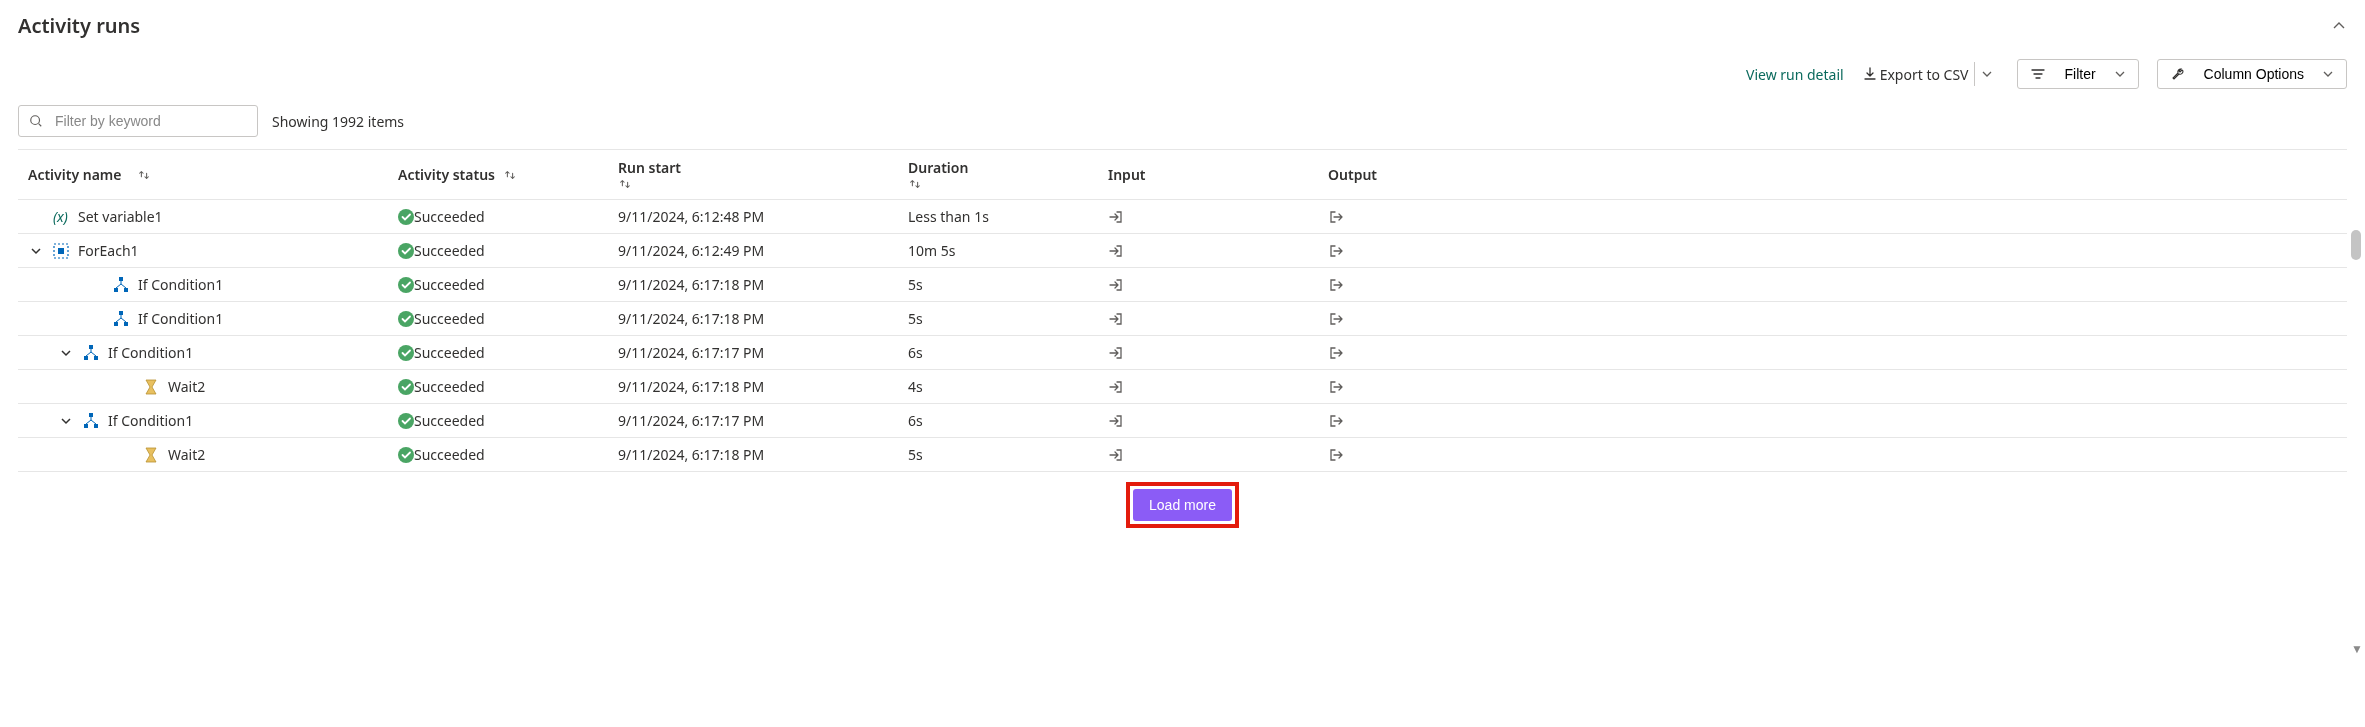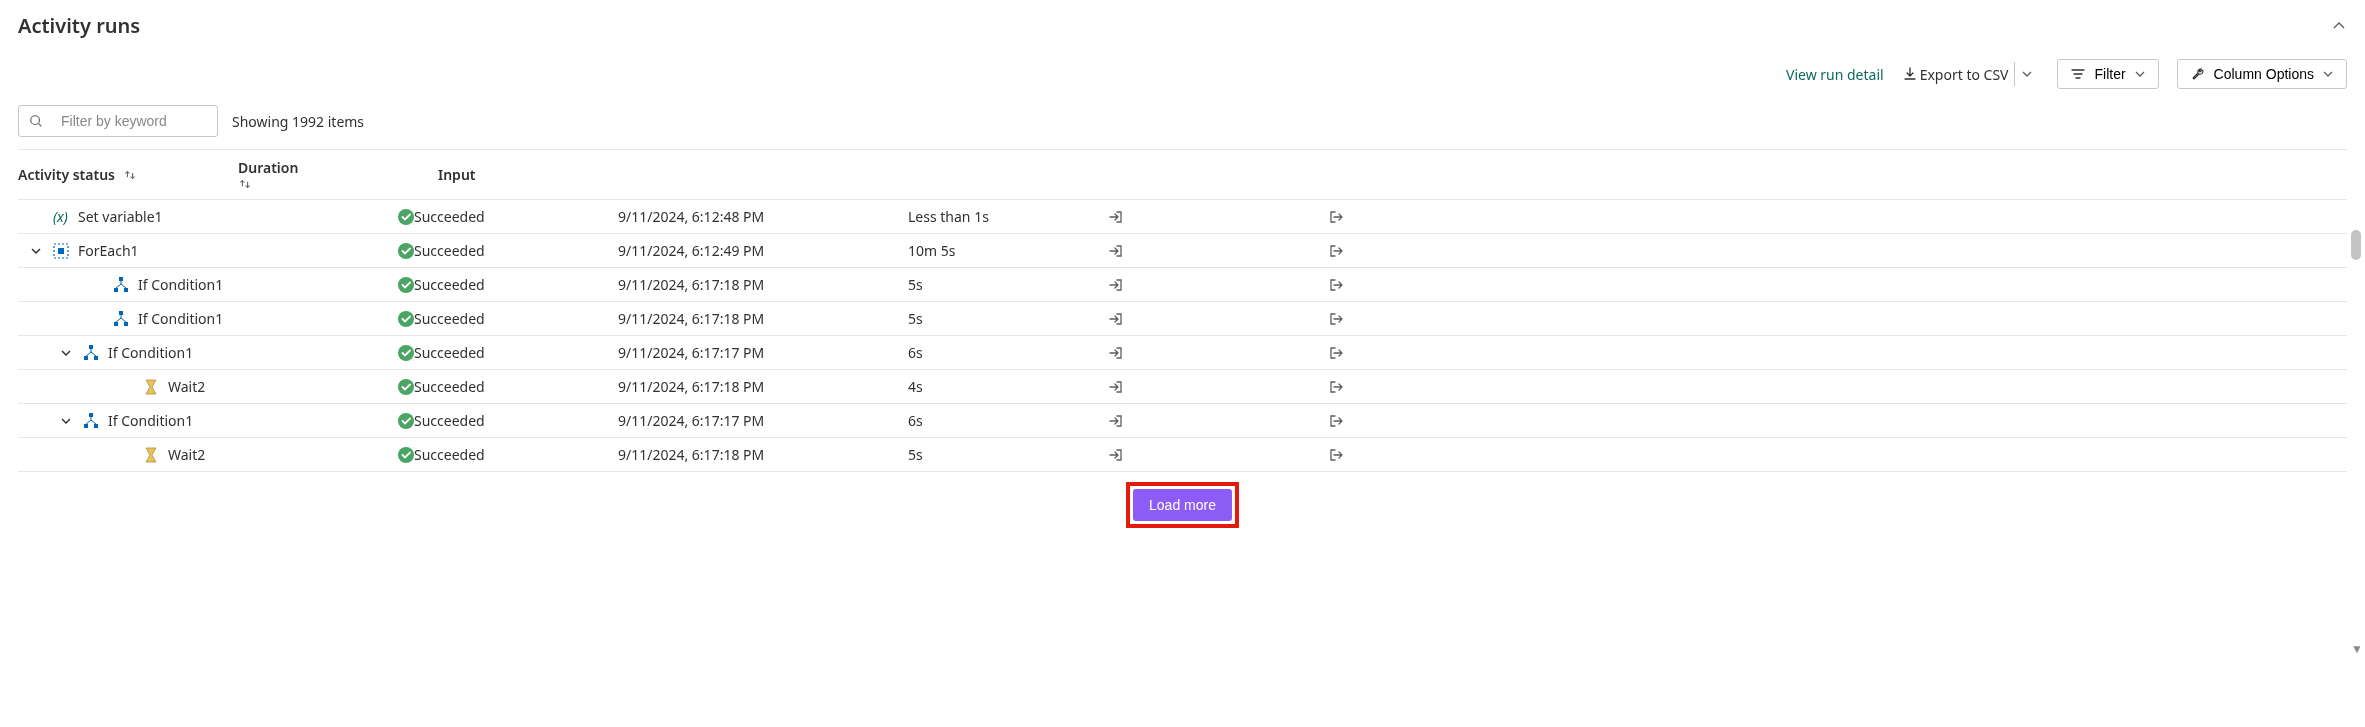--- a/index.html
+++ b/index.html
@@ -46,42 +46,42 @@
     padding: 0 6px;
     border-left: 1px solid #c8c6c4;
     height: 24px;
     display:flex;
     align-items:center;
     margin-left:4px;
   }
   .btn-outline {
     display: flex;
     align-items: center;
-    gap: 8px;
+    gap: 18px;
     padding: 6px 12px;
     border: 1px solid #c8c6c4;
     border-radius: 3px;
     background: #fff;
     cursor: pointer;
     font-size: 14px;
   }
   .filter-row {
     display: flex;
     align-items: center;
     gap: 14px;
     margin-bottom: 12px;
   }
   .search-box {
     display: flex;
     align-items: center;
-    gap: 16px;
+    gap: 10px;
     border: 1px solid #c8c6c4;
     border-radius: 3px;
     padding: 6px 10px;
-    width: 200px;
+    width: 240px;
   }
   .search-box input {
     border: none;
     outline: none;
     font-size: 14px;
     width: 100%;
     color: #323130;
   }
   .search-box input::placeholder { color: #888; }
   .count-text {
@@ -224,39 +224,58 @@
           <path d="M11 11l3 3" stroke="#605e5c" stroke-width="1.3"></path>
         </svg>
     </span>
     <input type="text" placeholder="Filter by keyword" style="">
   </div>
   <span class="count-text">Showing 1992 items</span>
 </div>
 
 <div class="table">
   <div class="head-row">
+    <div class="col-name">
+      <span>Activity name</span>
+      <span class="sort-icon">
+        <svg width="14" height="14" viewBox="0 0 16 16">
+            <path d="M5 10V4m0 0L3 6m2-2l2 2M11 6v6m0 0l-2-2m2 2l2-2" stroke="#605e5c" stroke-width="1.2" fill="none" stroke-linecap="round"></path>
+          </svg>
+      </span>
+    </div>
     <div class="col-status">
       <span>Activity status</span>
       <span class="sort-icon">
         <svg width="14" height="14" viewBox="0 0 16 16">
             <path d="M5 10V4m0 0L3 6m2-2l2 2M11 6v6m0 0l-2-2m2 2l2-2" stroke="#605e5c" stroke-width="1.2" fill="none" stroke-linecap="round"></path>
           </svg>
       </span>
     </div>
+    <div class="col-start">
+      <span>Run start</span>
+      <span class="sort-icon">
+        <svg width="14" height="14" viewBox="0 0 16 16">
+            <path d="M5 10V4m0 0L3 6m2-2l2 2M11 6v6m0 0l-2-2m2 2l2-2" stroke="#605e5c" stroke-width="1.2" fill="none" stroke-linecap="round"></path>
+          </svg>
+      </span>
+    </div>
     <div class="col-dur">
       <span>Duration</span>
       <span class="sort-icon">
         <svg width="14" height="14" viewBox="0 0 16 16">
             <path d="M5 10V4m0 0L3 6m2-2l2 2M11 6v6m0 0l-2-2m2 2l2-2" stroke="#605e5c" stroke-width="1.2" fill="none" stroke-linecap="round"></path>
           </svg>
       </span>
     </div>
     <div class="col-input">
       <span>Input</span>
     </div>
+    <div class="col-output">
+      <span>Output</span>
+    </div>
   </div>
   <div id="rows-container">
       <div class="data-row">
         <div class="col-name" style="padding-left: 10px;">
           <span class="chev-toggle"></span>
           <span>
             <svg width="18" height="18" viewBox="0 0 18 18">
               <text x="1" y="14" font-size="14" fill="#0b6a5d" font-style="italic">(x)</text>
             </svg>
           </span>

